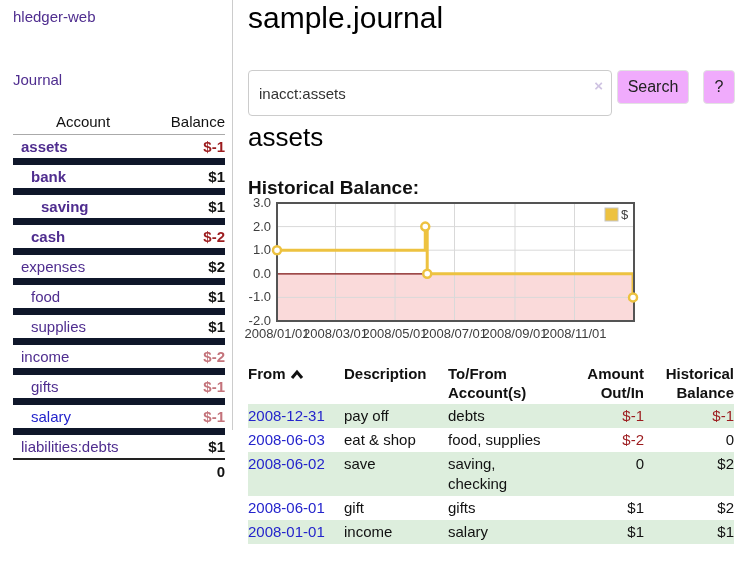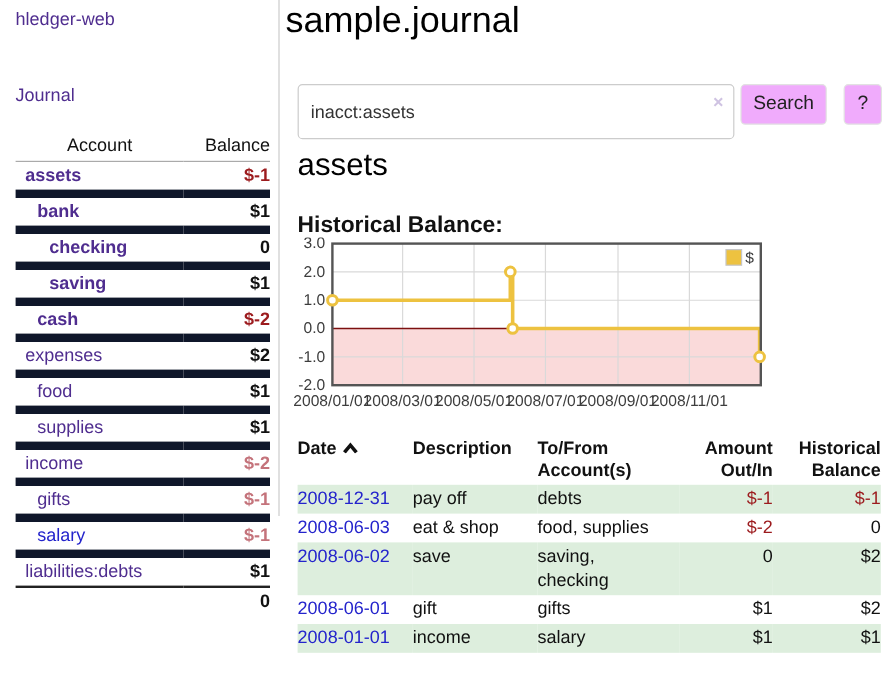--- a/index.html
+++ b/index.html
@@ -25,21 +25,21 @@
   #sidebar-table td { padding: 3px 0; border-top: 7px solid #0f172a; }
   #sidebar-table tr:first-child td, #sidebar-table tr.hdr th { border-top: none; }
   #sidebar-table td.bal { text-align: right; font-weight: bold; }
   #sidebar-table td.acct.b a { font-weight: bold; }
   .depth1 { padding-left: 8px !important; }
   .depth2 { padding-left: 18px !important; }
   .depth3 { padding-left: 28px !important; }
   #sidebar-table tr.total-row td { border-top: 2px solid #222; font-weight: bold; text-align: right; }
 
   
-  #page-title { position: absolute; left: 238px; top: 1px; font-size: 30px; font-weight: normal; color: #000; }
+  #page-title { position: absolute; left: 248px; top: 1px; font-size: 30px; font-weight: normal; color: #000; }
 
   #search-row { position: absolute; left: 248px; top: 70px; height: 34px; }
   #search-input-wrap { position: absolute; left: 0; top: 0; width: 364px; height: 34px; }
   #search-input { width: 364px; height: 46px; border: 1px solid #ccc; border-radius: 4px; font-size: 15px; padding: 0 26px 0 10px; color: #333; font-family: inherit; outline: none; }
   #search-clear { position: absolute; right: 9px; top: 7px; font-size: 15px; font-weight: bold; color: #cfc3e2; cursor: pointer; }
   .btn { position: absolute; top: 0; height: 34px; background: #f0abfc; border: 1px solid #e2e2e2; border-radius: 4px; font-size: 16px; color: #222; font-family: inherit; cursor: pointer; }
   #search-button { left: 369px; width: 72px; }
   #help-button { left: 455px; width: 32px; }
 
   #account-heading { position: absolute; left: 248px; top: 122px; font-size: 26px; font-weight: normal; color: #000; }
@@ -77,24 +77,20 @@
     </tr>
   </thead>
   <tbody>
       <tr>
         <td class="acct depth1 b"><a class="purple">assets</a></td>
         <td class="bal neg-strong">$-1</td>
       </tr>
       <tr>
         <td class="acct depth2 b"><a class="purple">bank</a></td>
         <td class="bal pos">$1</td>
-      </tr>
-      <tr>
-        <td class="acct depth3 b"><a class="purple">checking</a></td>
-        <td class="bal pos">0</td>
       </tr>
       <tr>
         <td class="acct depth3 b"><a class="purple">saving</a></td>
         <td class="bal pos">$1</td>
       </tr>
       <tr>
         <td class="acct depth2 b"><a class="purple">cash</a></td>
         <td class="bal neg-strong">$-2</td>
       </tr>
       <tr>
@@ -186,21 +182,21 @@
 <table id="txn-table">
   <colgroup>
     <col class="c-date">
       <col class="c-desc">
       <col class="c-accts">
       <col class="c-amt">
       <col class="c-bal">
   </colgroup>
   <thead>
     <tr>
-      <th><span>Date</span><span class="sort-icon"><svg width="14" height="10" viewBox="0 0 14 10">
+      <th><span>From</span><span class="sort-icon"><svg width="14" height="10" viewBox="0 0 14 10">
               <path d="M2 9 L7 3 L12 9" stroke="#111" stroke-width="3" fill="none"></path>
             </svg></span></th>
       <th>Description</th>
       <th>To/From Account(s)</th>
       <th class="r">Amount Out/In</th>
       <th class="r">Historical Balance</th>
     </tr>
   </thead>
   <tbody>
       <tr class="stripe">

